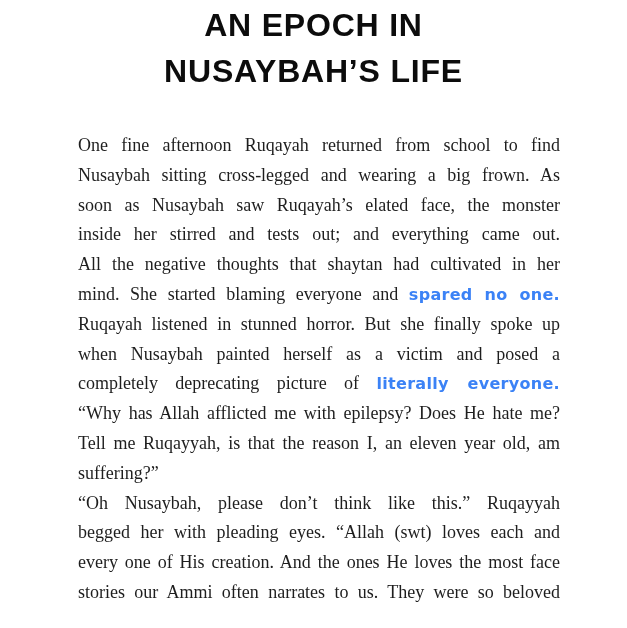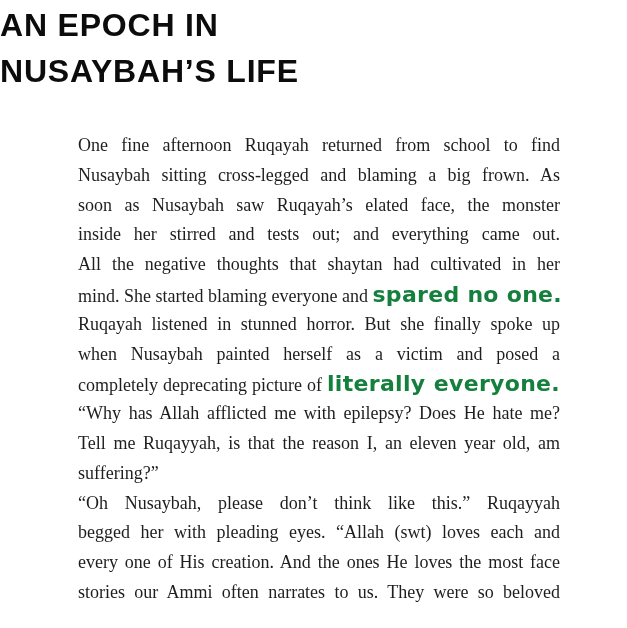--- a/index.html
+++ b/index.html
@@ -14,20 +14,21 @@
     background: #ffffff;
     overflow: hidden;
     font-family: "Liberation Serif", serif;
     color: #1c1c1c;
   }
   .chapter-title {
     position: absolute;
     top: 2px;
     left: 0;
     width: 627px;
+    text-align: center;
     font-family: "Liberation Sans", sans-serif;
     font-weight: 900;
     font-size: 32px;
     line-height: 46px;
     letter-spacing: 0.8px;
     color: #0c0c0c;
   }
   .body-text {
     position: absolute;
     top: 131px;
@@ -45,36 +46,36 @@
   }
   .line.line-left {
     text-align-last: left;
   }
   .line .normal {
     font-family: "Liberation Serif", serif;
   }
   .line .marker {
     font-family: "DejaVu Sans", sans-serif;
     font-weight: 800;
-    font-size: 22px;
+    font-size: 16px;
     letter-spacing: 0.3px;
-    color: #15803d;
+    color: #3b82f6;
   }
 </style>
 </head>
 <body>
 
 <div class="page">
   <div class="chapter-title">
     <div>AN EPOCH IN</div>
     <div>NUSAYBAH’S LIFE</div>
   </div>
   <div class="body-text">
       <div class="line"><span class="normal">One fine afternoon Ruqayah returned from school to find</span></div>
-      <div class="line"><span class="normal">Nusaybah sitting cross-legged and blaming a big frown. As</span></div>
+      <div class="line"><span class="normal">Nusaybah sitting cross-legged and wearing a big frown. As</span></div>
       <div class="line"><span class="normal">soon as Nusaybah saw Ruqayah’s elated face, the monster</span></div>
       <div class="line"><span class="normal">inside her stirred and tests out; and everything came out.</span></div>
       <div class="line"><span class="normal">All the negative thoughts that shaytan had cultivated in her</span></div>
       <div class="line"><span class="normal">mind. She started blaming everyone and </span><span class="marker">spared no one.</span></div>
       <div class="line"><span class="normal">Ruqayah listened in stunned horror. But she finally spoke up</span></div>
       <div class="line"><span class="normal">when Nusaybah painted herself as a victim and posed a</span></div>
       <div class="line"><span class="normal">completely deprecating picture of </span><span class="marker">literally everyone.</span></div>
       <div class="line"><span class="normal">“Why has Allah afflicted me with epilepsy? Does He hate me?</span></div>
       <div class="line"><span class="normal">Tell me Ruqayyah, is that the reason I, an eleven year old, am</span></div>
       <div class="line line-left"><span class="normal">suffering?”</span></div>

